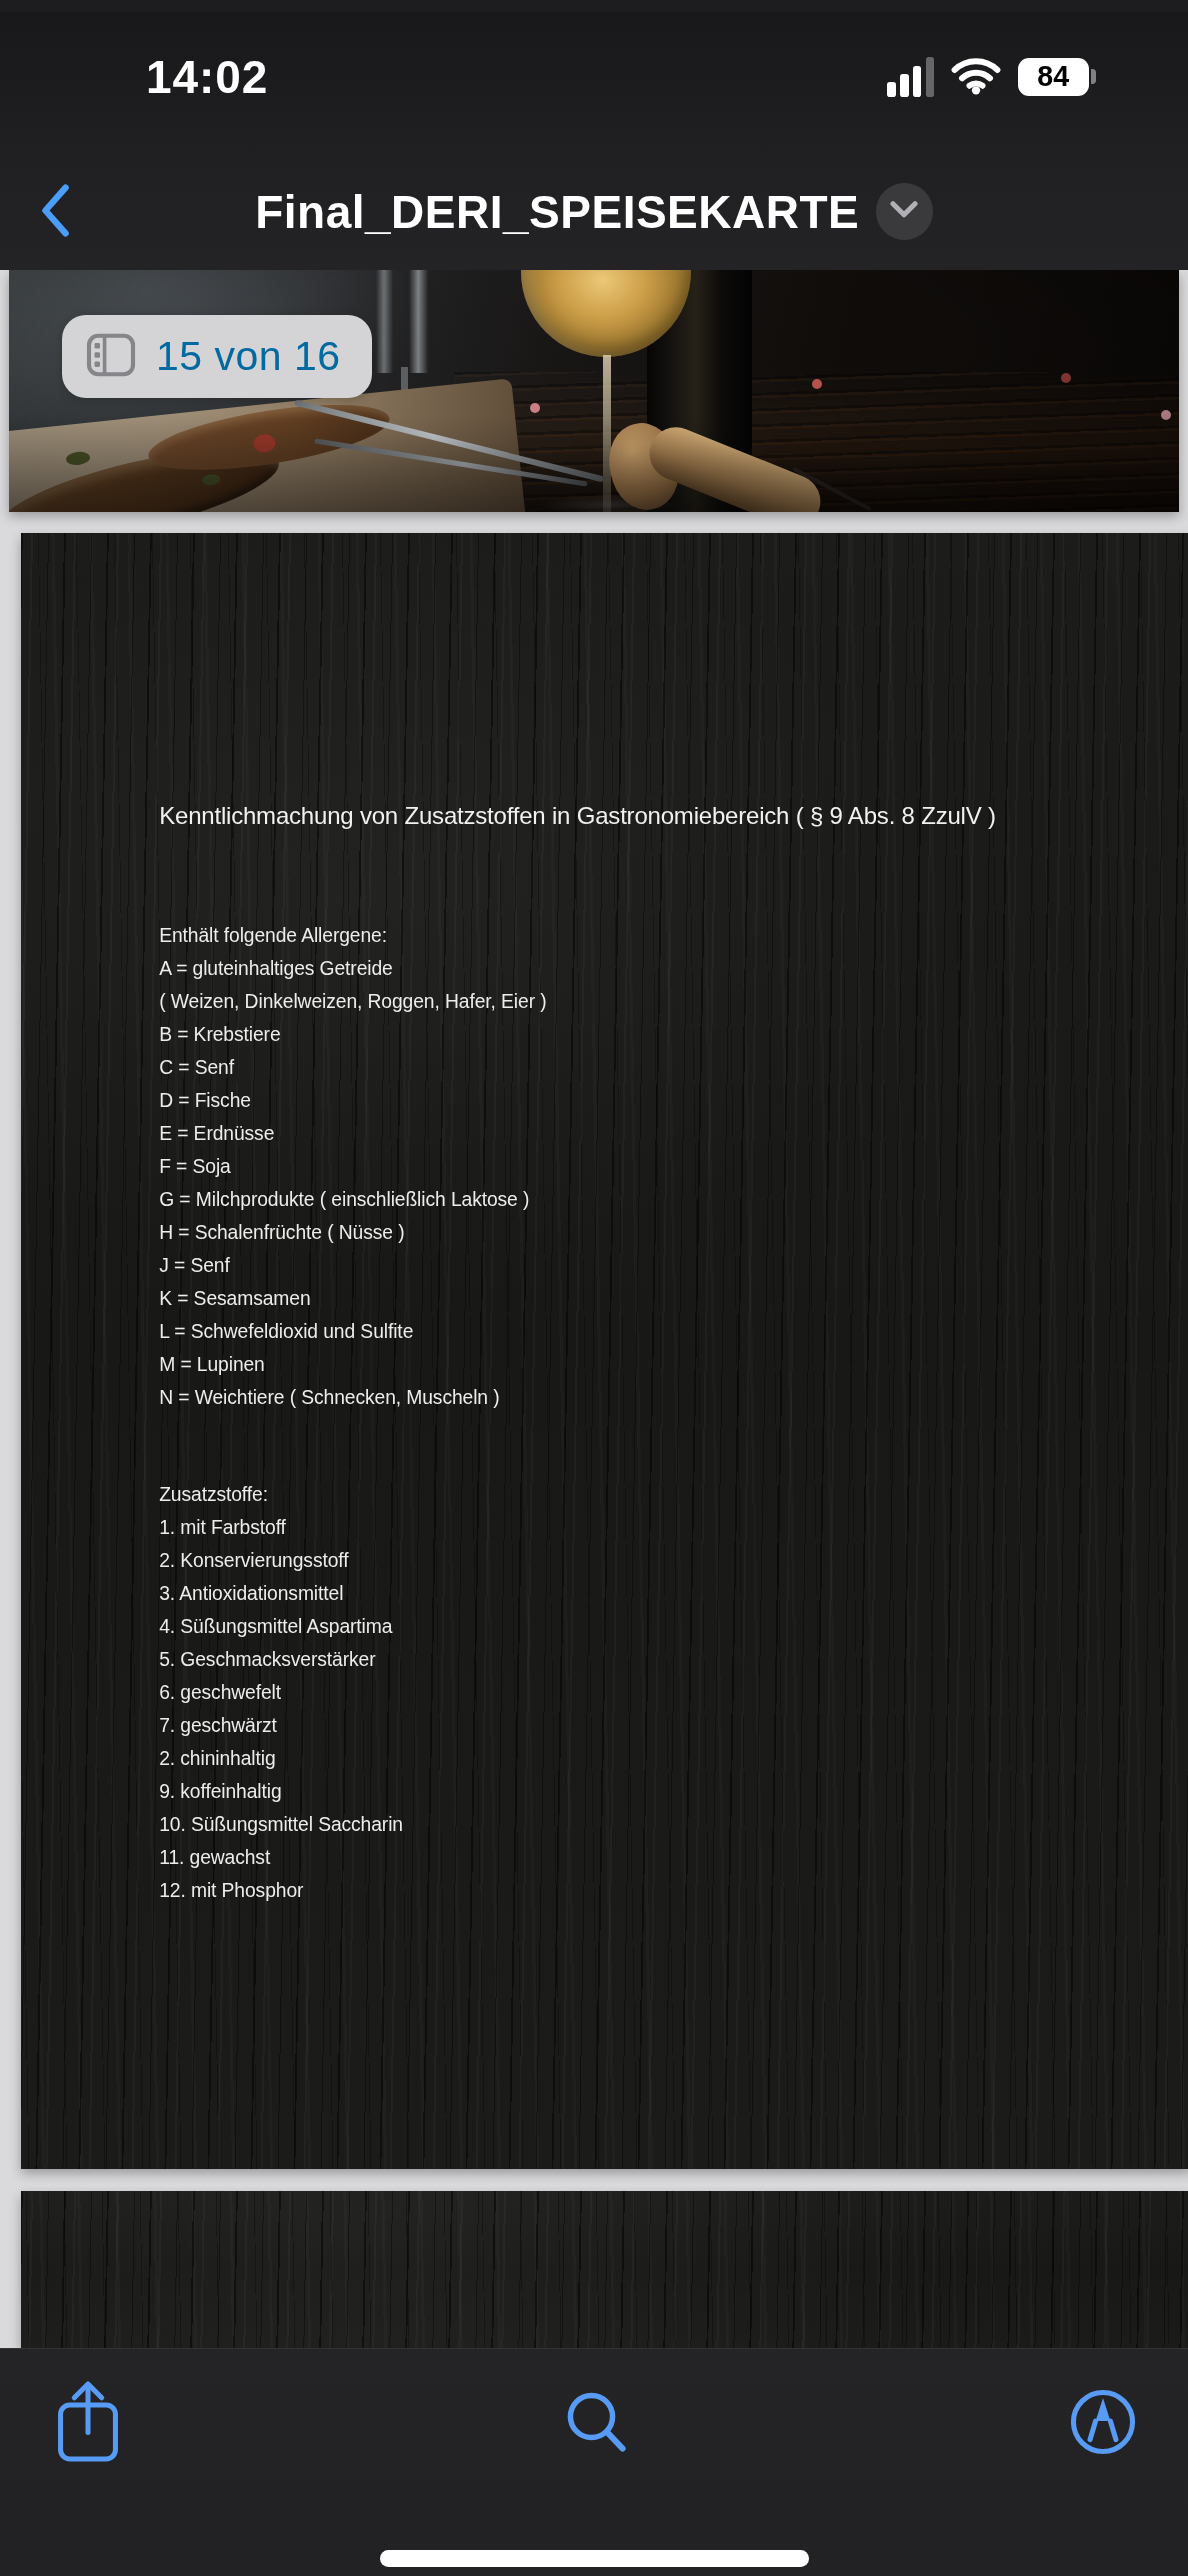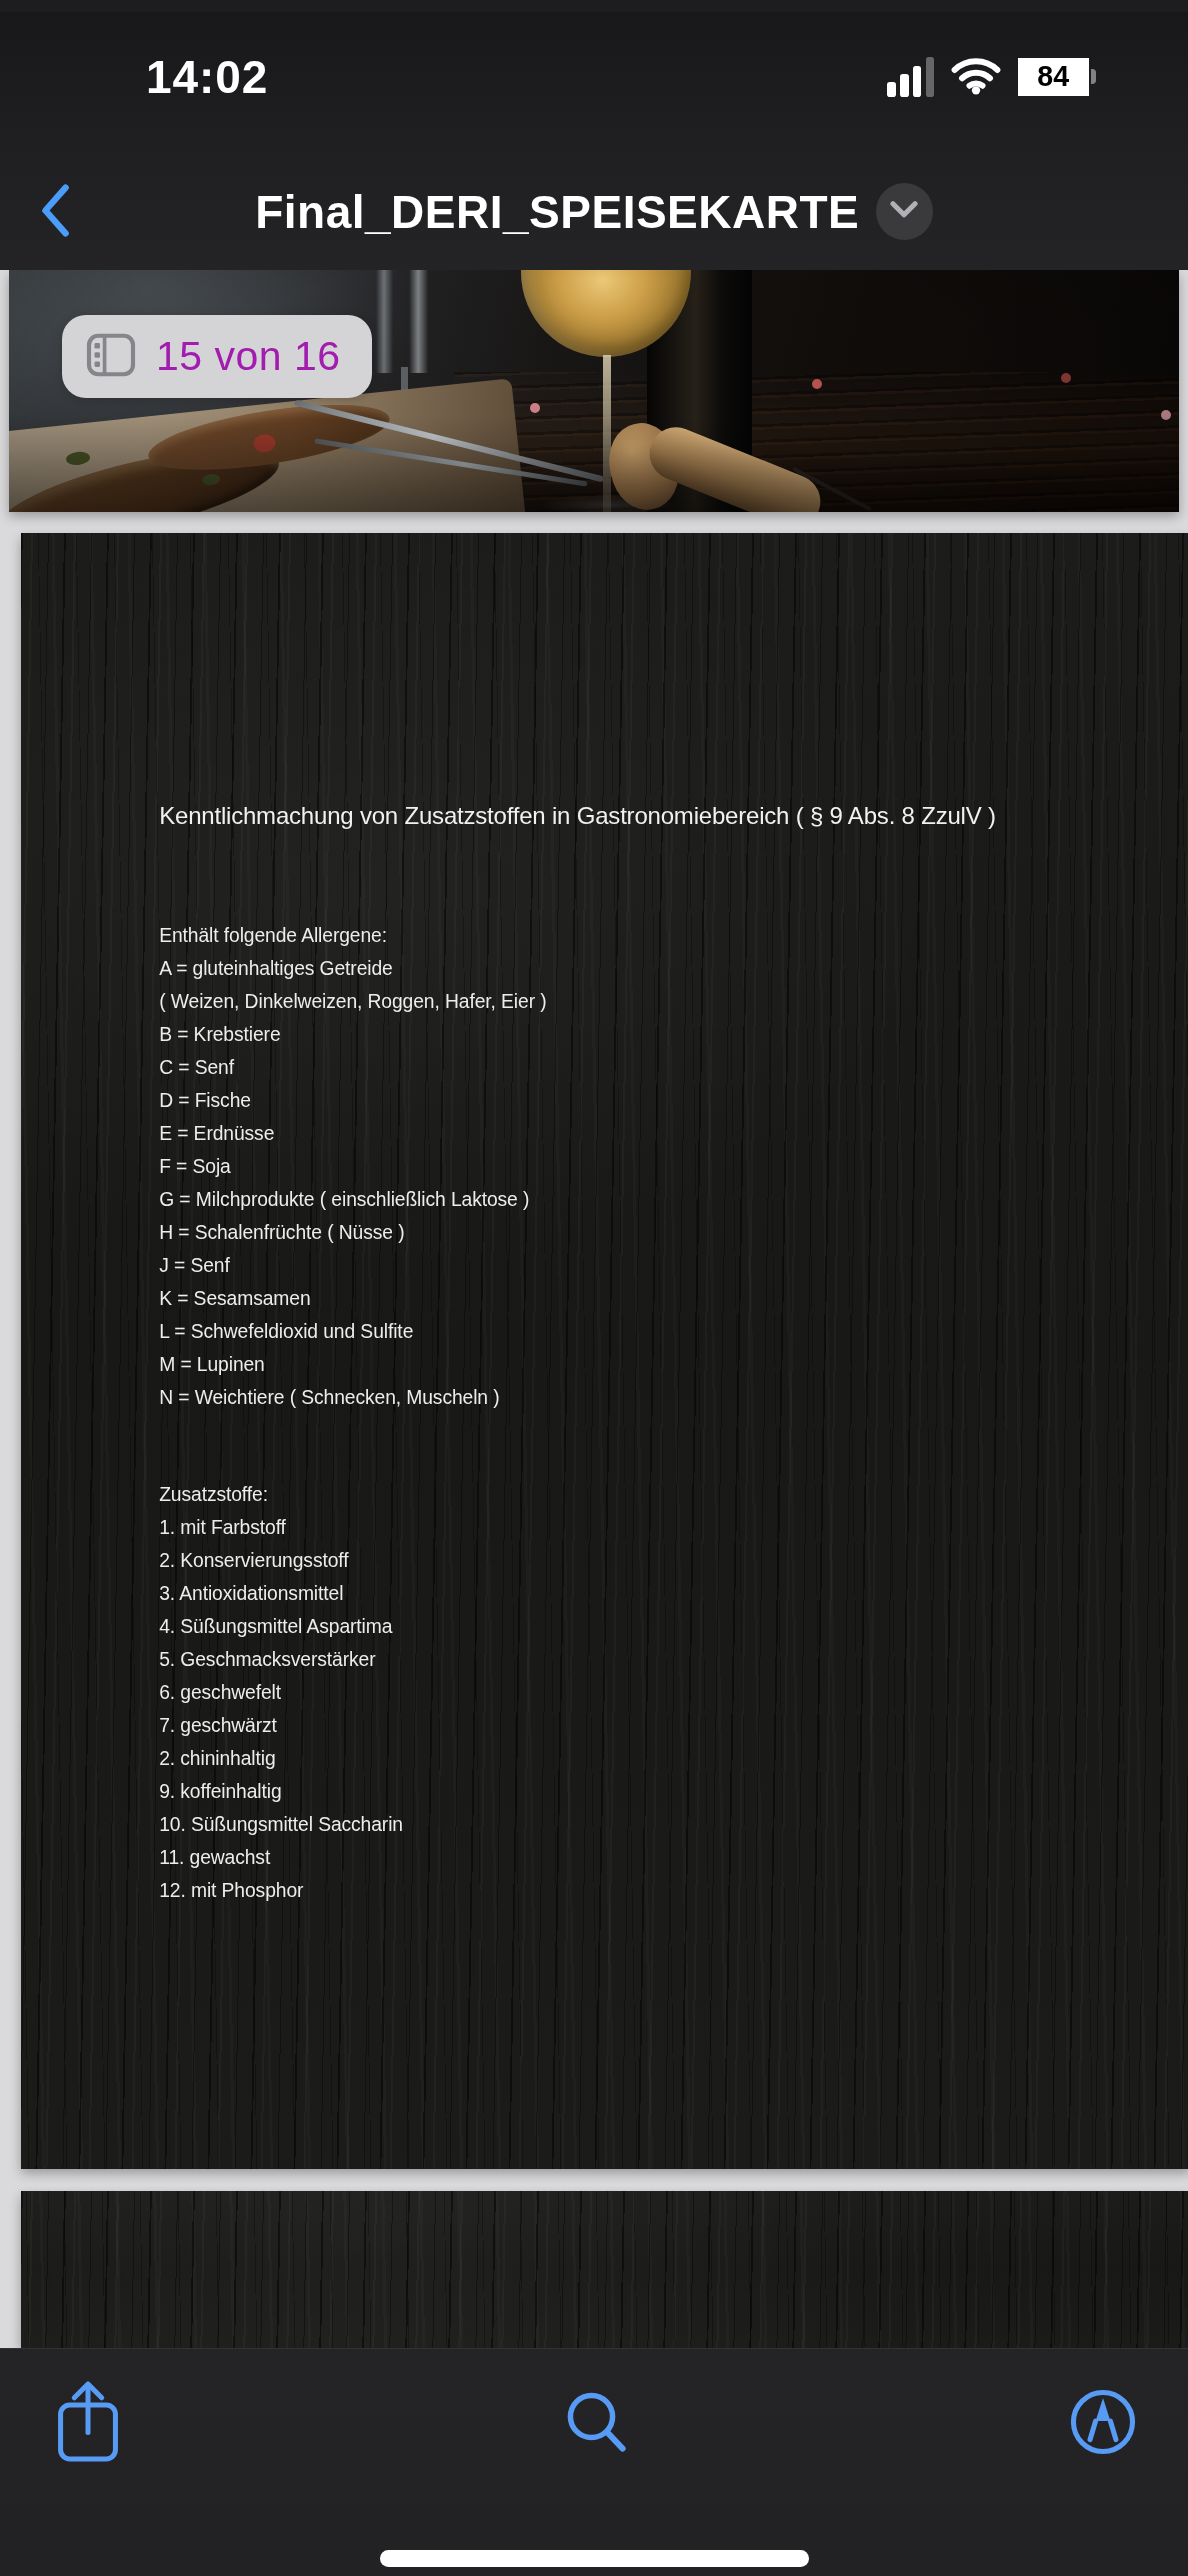--- a/index.html
+++ b/index.html
@@ -22,21 +22,21 @@
   .status-right {
     position:absolute; right:92px; top:0; height:129px;
     display:flex; align-items:center; gap:15.7px;
   }
   .sig { display:flex; align-items:flex-end; gap:4.6px; height:41px; }
   .sig i { display:block; width:8.3px; border-radius:2.8px; background:#fff; }
   .sig i.b1{height:14.7px;} .sig i.b2{height:23px;} .sig i.b3{height:31px;}
   .sig i.b4{height:40px; background:rgba(255,255,255,0.33);}
   .bat-wrap { display:flex; align-items:center; }
   .bat {
-    width:71px; height:38px; background:#fff; border-radius:0;
+    width:71px; height:38px; background:#fff; border-radius:11px;
     display:flex; align-items:center; justify-content:center;
   }
   .bat span { color:#000; font-size:28.6px; font-weight:700; }
   .bat-nub { width:5.5px; height:14.7px; margin-left:1.8px; background:rgba(255,255,255,0.45); border-radius:0 3.7px 3.7px 0; }
 
   .nav-back {
     position:absolute; left:39px; top:129px; height:141px; width:64px;
     display:flex; align-items:center; justify-content:flex-start;
   }
   .nav-title-row {
@@ -114,21 +114,21 @@
   .ph-vignette { inset:0;
     background:radial-gradient(ellipse at 50% 32%, transparent 42%, rgba(0,0,0,0.38) 100%),
                linear-gradient(180deg, transparent 60%, rgba(0,0,0,0.35)); }
 
   
   .page-pill {
     position:absolute; left:62px; top:45px; height:83px; border-radius:24px;
     background:#D4D4D6; display:flex; align-items:center; gap:20px;
     padding:0 31px 0 24px; box-shadow:0 1.8px 9.2px rgba(0,0,0,0.18);
   }
-  .page-pill-label { color:#a21caf; font-size:41px; font-weight:500; letter-spacing:0.5px; }
+  .page-pill-label { color:#0369a1; font-size:41px; font-weight:500; letter-spacing:0.5px; }
 
   
   .charcoal {
     background-color:#1a1a18;
     background-image:
       repeating-linear-gradient(91deg, rgba(0,0,0,0.5) 0 1.8px, transparent 1.8px 10px, rgba(255,255,255,0.03) 10px 12px, transparent 12px 27px, rgba(0,0,0,0.38) 27px 28px, transparent 28px 43px),
       repeating-linear-gradient(89deg, transparent 0 7.4px, rgba(0,0,0,0.3) 7.4px 8.3px, transparent 8.3px 21px, rgba(255,255,255,0.022) 21px 24px, transparent 24px 38px),
       radial-gradient(ellipse 829px 553px at 30% 22%, rgba(255,255,255,0.035), transparent 70%),
       linear-gradient(180deg,#1c1c1a,#181816 50%,#1b1b19);
     margin-left: 12px;

